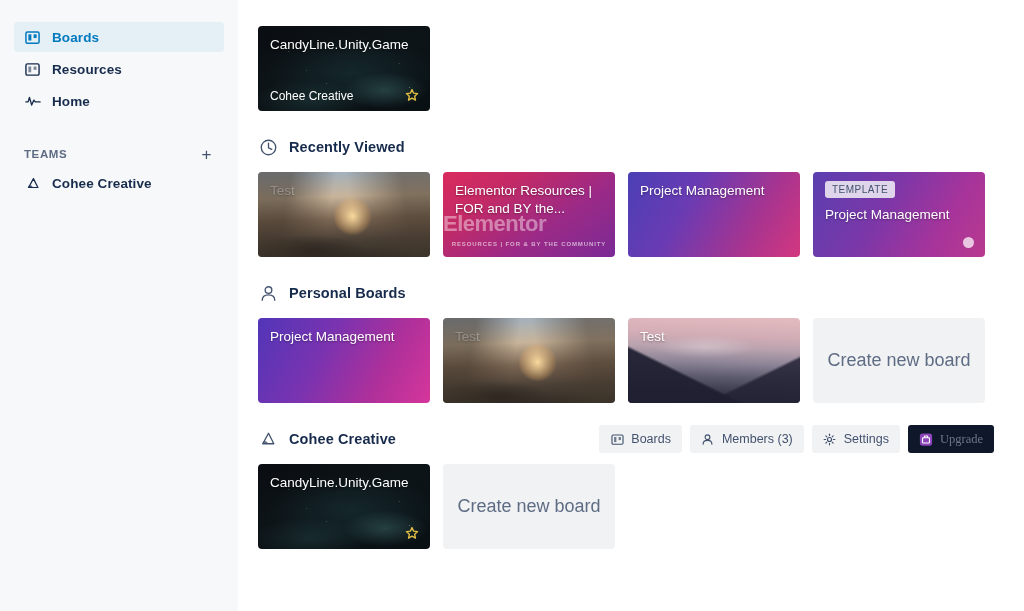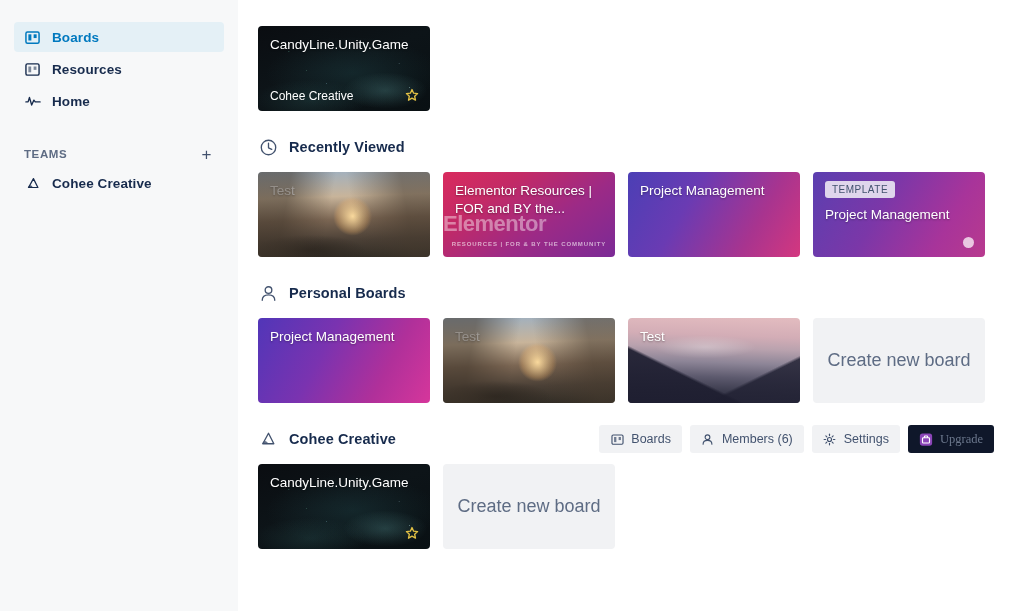--- a/index.html
+++ b/index.html
@@ -313,21 +313,21 @@
             <span>Boards</span>
           </div>
 
           <div class="team-btn">
             <span class="bico">
               <svg width="13" height="13" viewBox="0 0 16 16">
                 <circle cx="8" cy="5.2" r="2.9" fill="none" stroke="#42526e" stroke-width="1.4"></circle>
                 <path d="M2.6 13.8 Q2.6 9.1 8 9.1 Q13.4 9.1 13.4 13.8" fill="none" stroke="#42526e" stroke-width="1.4" stroke-linecap="round"></path>
               </svg>
             </span>
-            <span>Members (6)</span>
+            <span>Members (3)</span>
           </div>
 
           <div class="team-btn">
             <span class="bico">
               <svg width="13" height="13" viewBox="0 0 16 16">
                 <circle cx="8" cy="8" r="2.5" fill="none" stroke="#42526e" stroke-width="1.4"></circle>
                 <g stroke="#42526e" stroke-width="1.4" stroke-linecap="round">
                   <line x1="8" y1="1.4" x2="8" y2="3.2"></line>
                   <line x1="8" y1="12.8" x2="8" y2="14.6"></line>
                   <line x1="1.4" y1="8" x2="3.2" y2="8"></line>

